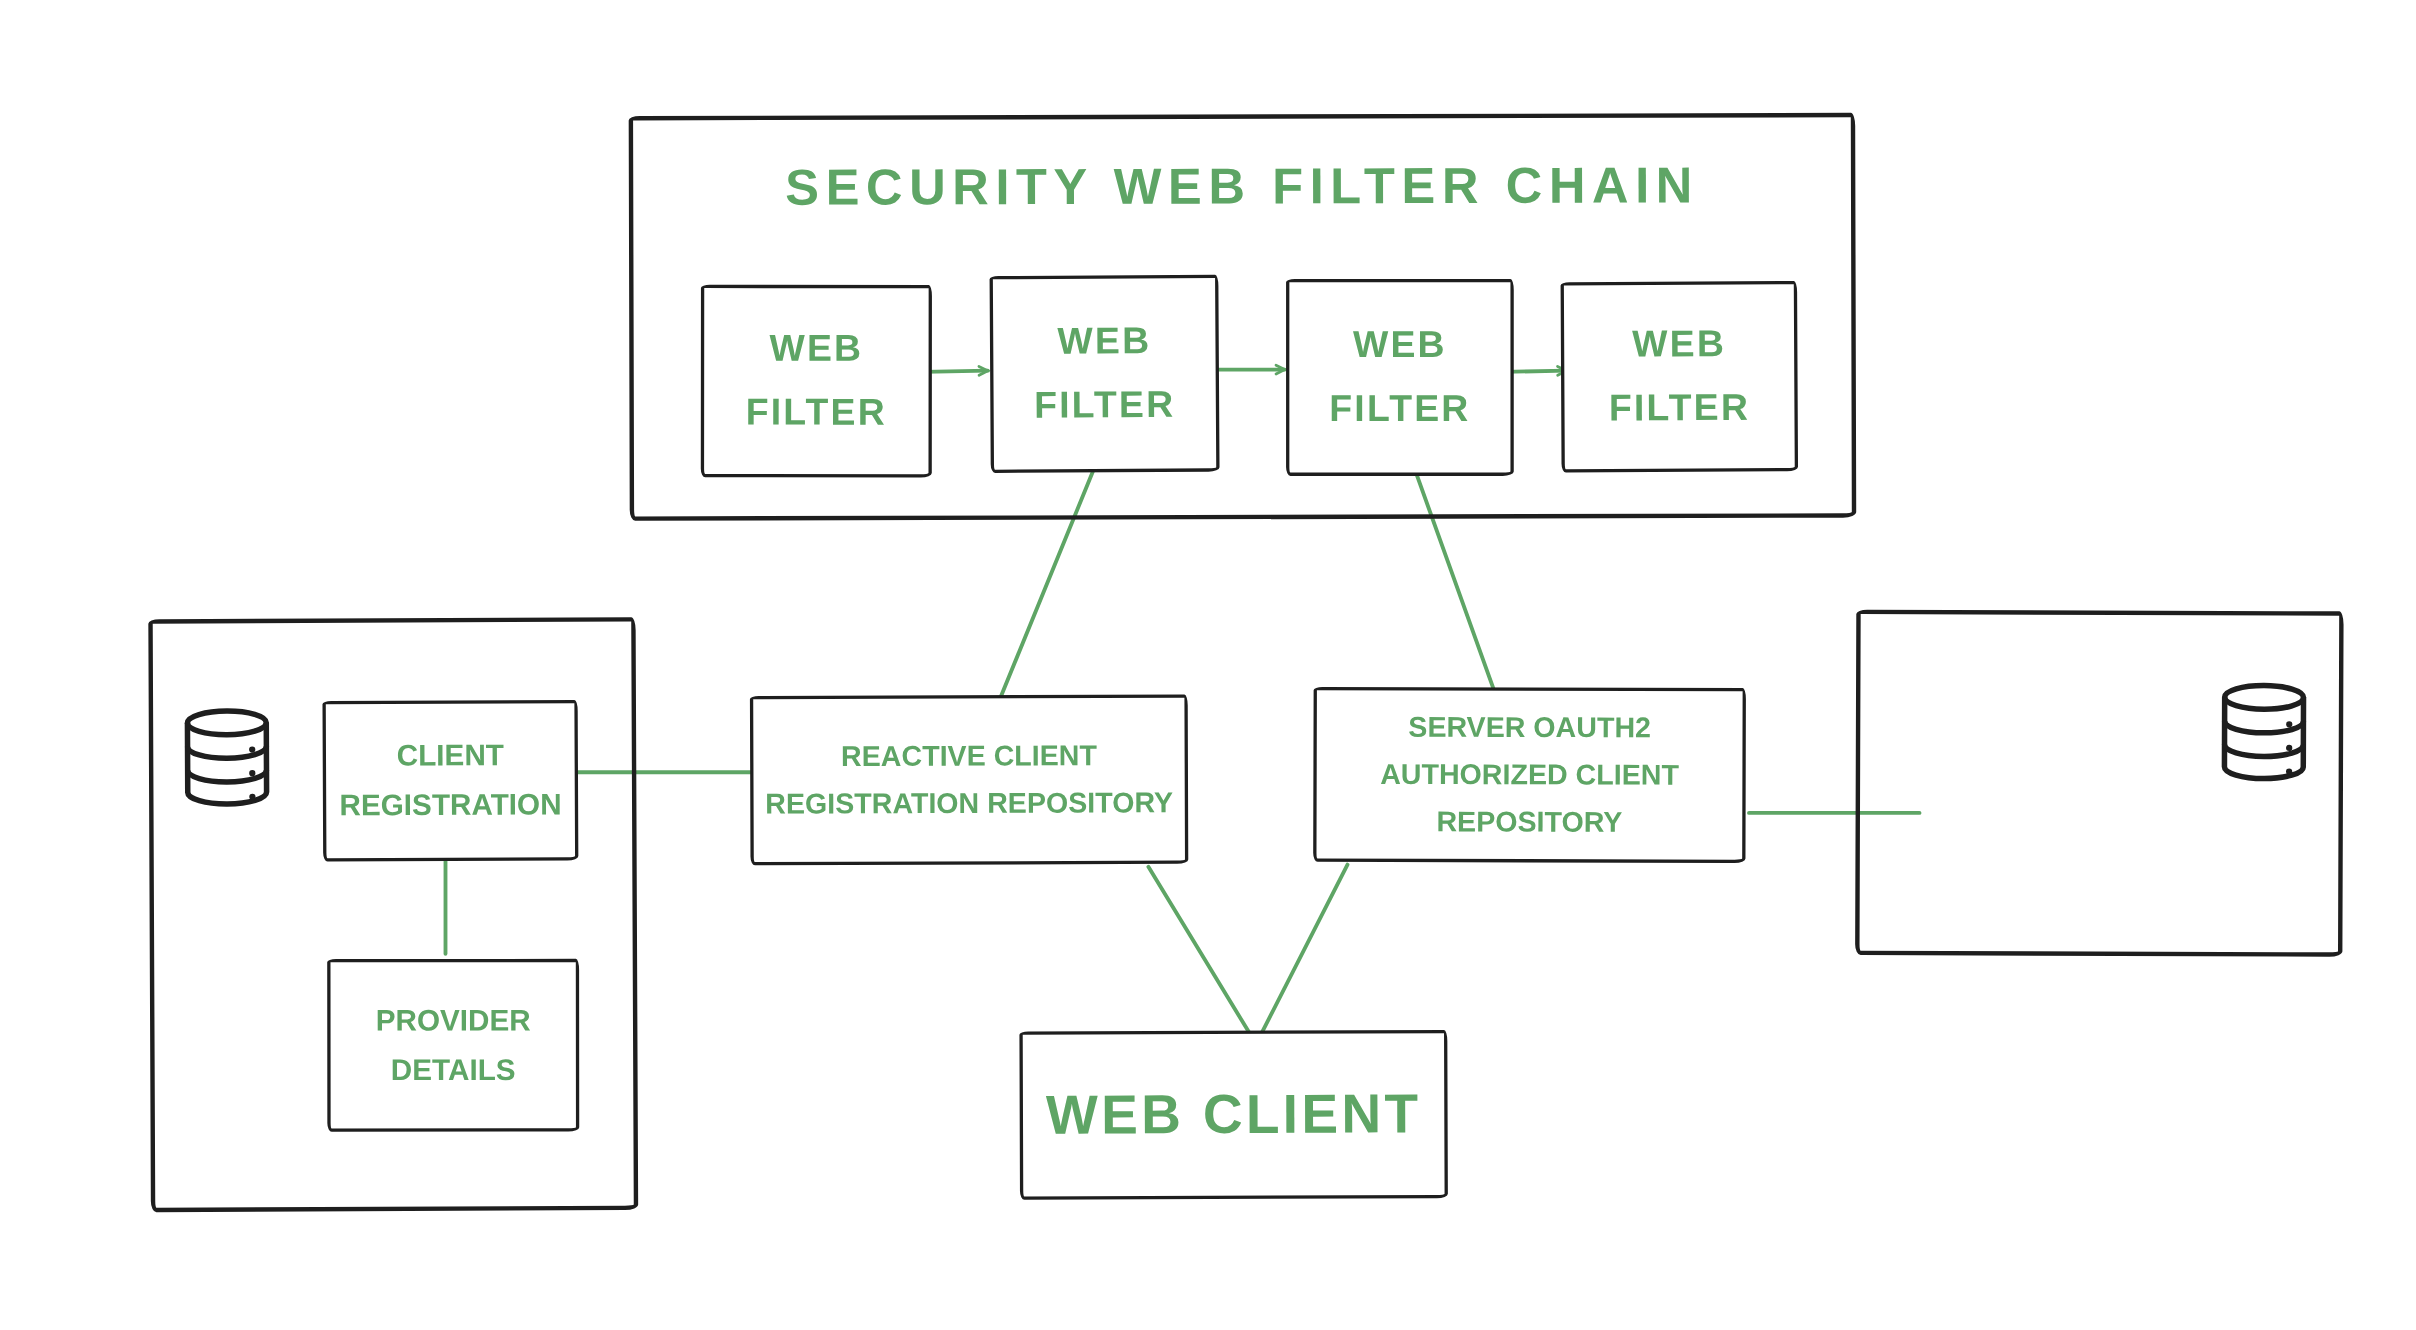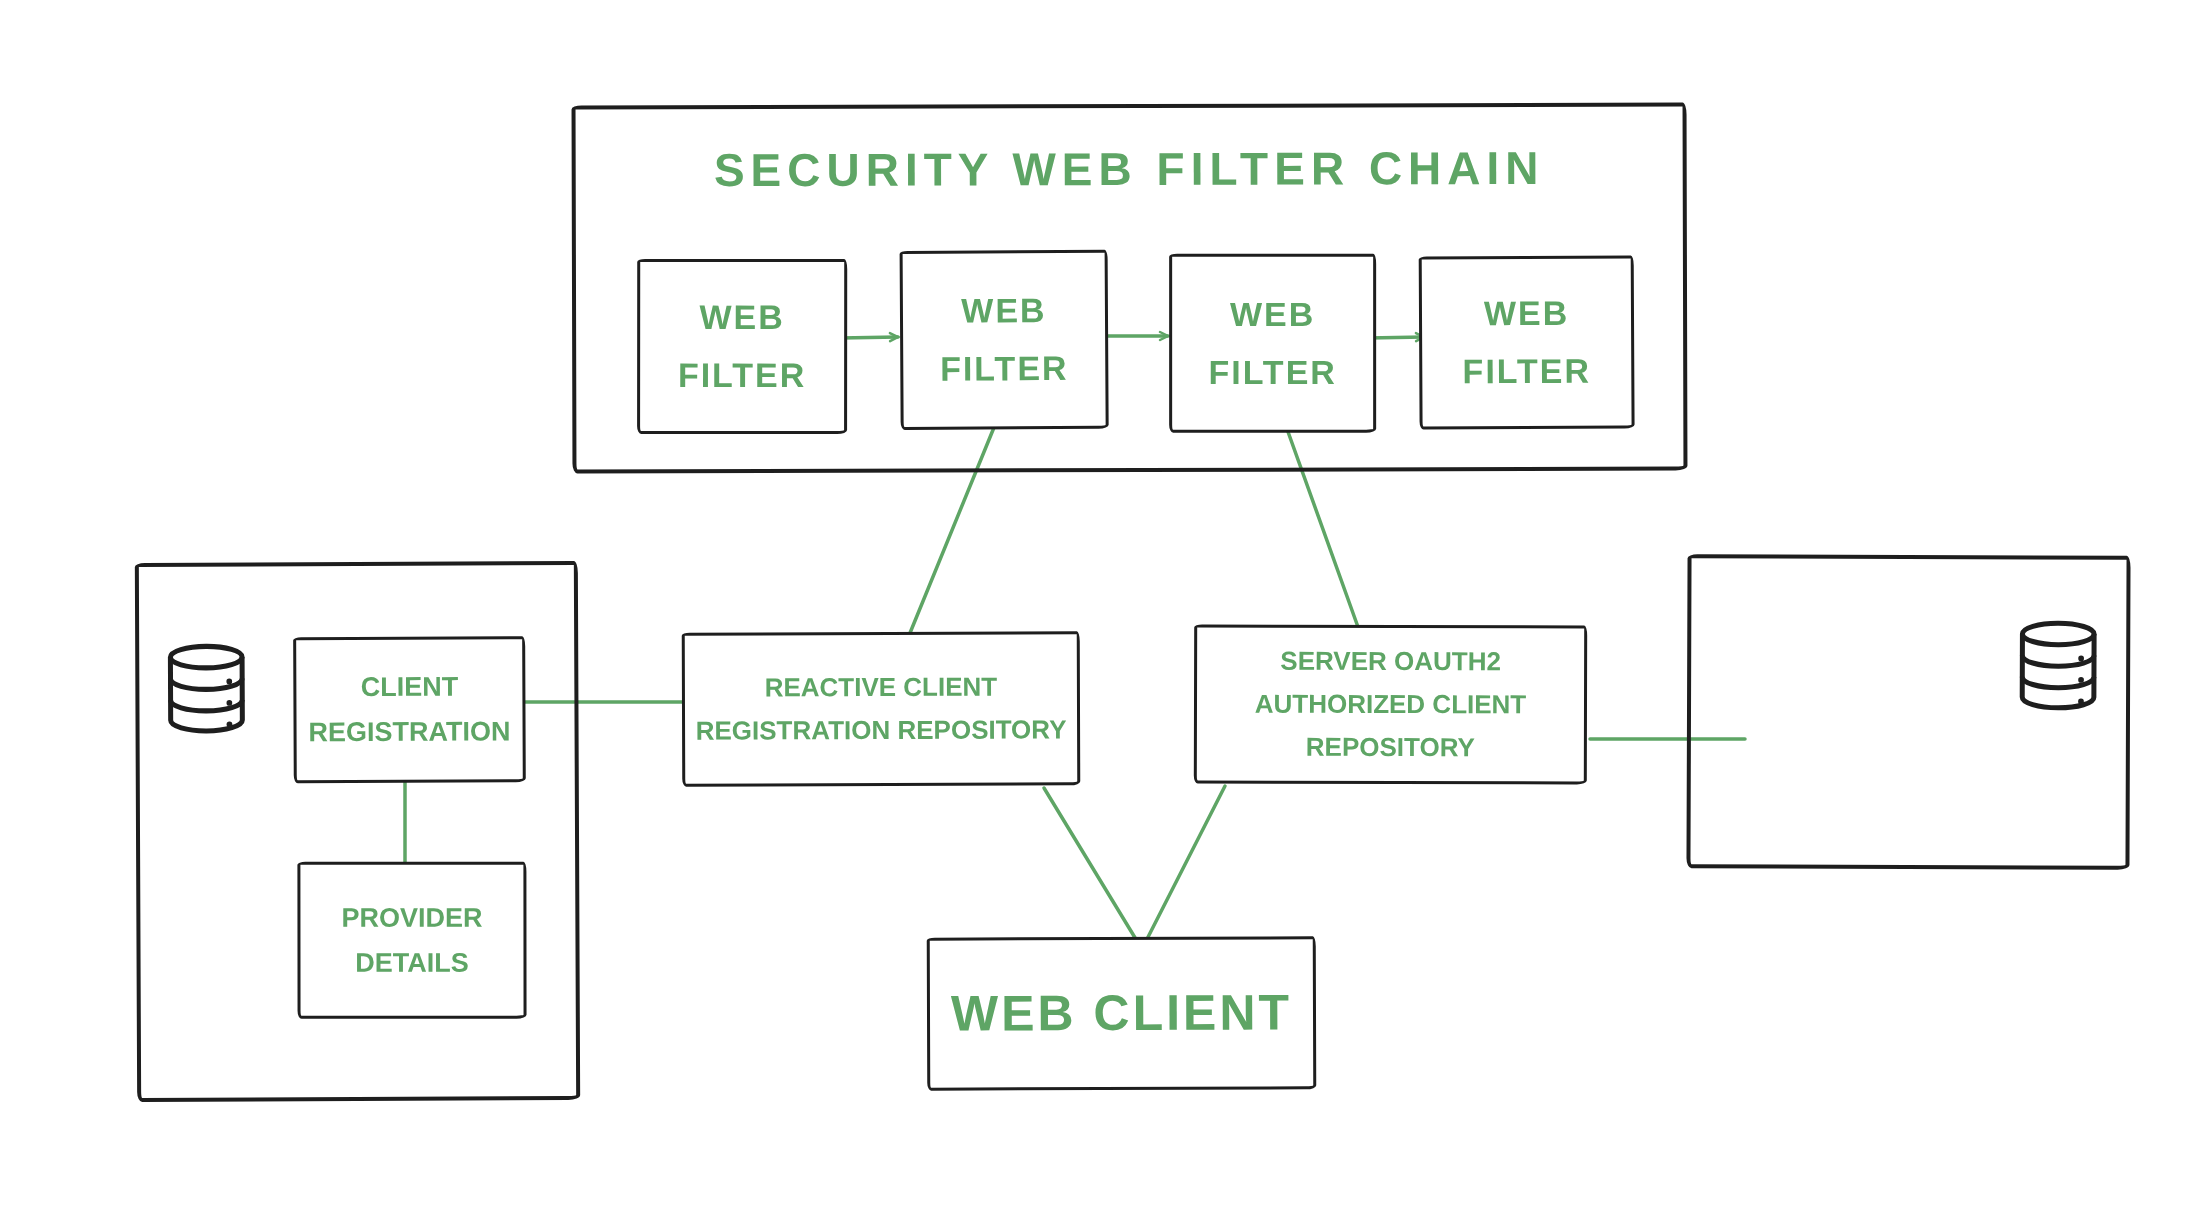--- a/index.html
+++ b/index.html
@@ -54,21 +54,21 @@
   }
   .filter{font-size:34px;letter-spacing:2px;line-height:1.7;}
   #filter-1{left:61px; top:150px;width:210px;height:175px;transform:rotate(0.2deg);}
   #filter-2{left:324px;top:142px;width:208px;height:179px;transform:rotate(-0.2deg);}
   #filter-3{left:593px;top:146px;width:207px;height:179px;transform:rotate(0.15deg);}
   #filter-4{left:843px;top:149px;width:215px;height:173px;transform:rotate(-0.15deg);}
 
   
   #reg-group{left:136px;top:562px;width:443px;height:539px;transform:rotate(-0.25deg);}
   #client-registration{left:154px;top:71px; width:232px;height:146px;font-size:27px;}
-  #provider-details   {left:157px;top:296px;width:229px;height:157px;font-size:27px;transform:rotate(0.2deg);}
+  #provider-details   {left:157px;top:306px;width:229px;height:157px;font-size:27px;transform:rotate(0.2deg);}
   .db-icon{position:absolute;}
   #db-left{left:24px;top:76px;width:86px;height:92px;}
 
   
   #reactive-repo{left:682px; top:632px;width:398px;height:154px;font-size:26px;transform:rotate(-0.2deg);}
   #server-repo  {left:1194px;top:625px;width:393px;height:159px;font-size:26px;transform:rotate(0.15deg);}
 
   
   #auth-group{left:1687px;top:555px;width:443px;height:314px;transform:rotate(0.2deg);}
   #oauth2-client{left:60px;top:74px;width:238px;height:150px;font-size:26px;}

